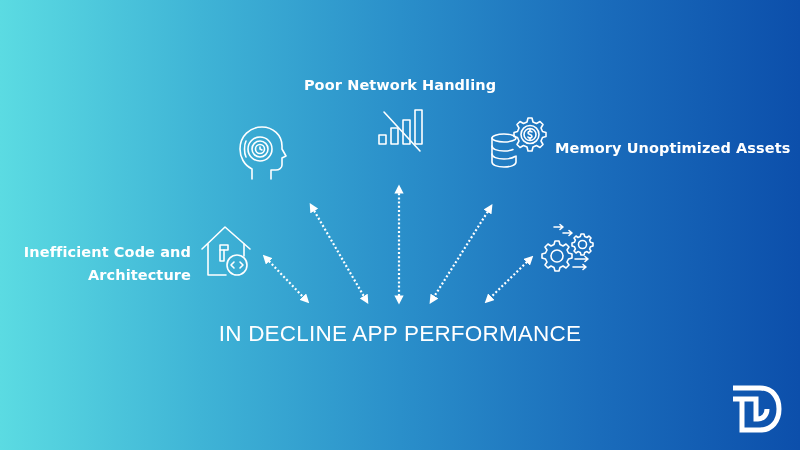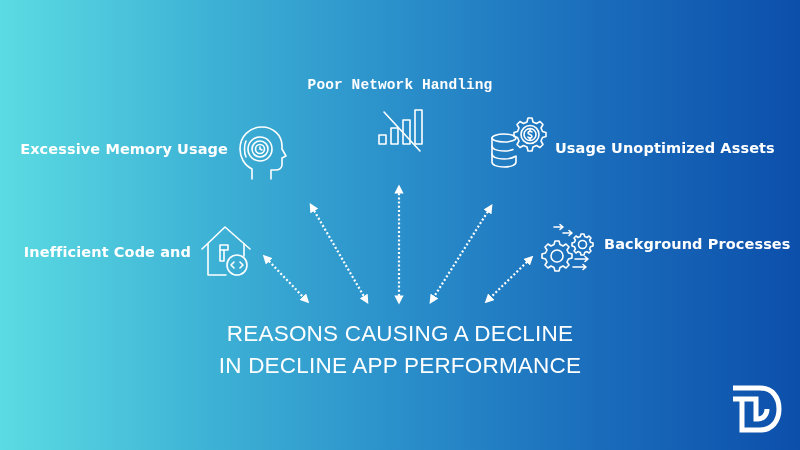--- a/index.html
+++ b/index.html
@@ -42,82 +42,79 @@
       letter-spacing: 0.2px;
     }
     .title span { display: block; }
     .logo { position: absolute; left: 730px; top: 383px; width: 52px; height: 52px; }
   </style>
 </head>
 <body>
 
 <div class="canvas">
 
-  <div class="label right" style="left:18px; top:138px; width:210px;">
-    <span>Excessive Memory Usage</span>
-  </div>
   <div class="icon" style="left:238px; top:125px; width:48px; height:56px;">
     <svg viewBox="0 0 48 56" fill="none" stroke="#fff" stroke-width="1.6" stroke-linecap="round" stroke-linejoin="round">
       <path d="M14 54 L14 44 C6 40 2 32 2 24 C2 11 12 2 24 2 C35 2 44 10 44 21 L44 24 L48 31 L44 33 L44 40 C44 43 41 45 38 45 L33 45 L33 54"></path>
       <circle cx="22" cy="24" r="12"></circle>
       <circle cx="22" cy="24" r="8"></circle>
       <circle cx="22" cy="24" r="4.5"></circle>
       <path d="M22 22 L22 24 L24 25"></path>
       <path d="M8 16 C6 20 6 28 8 32"></path>
     </svg>
   </div>
 
   <div class="label right" style="left:10px; top:234px; width:181px;margin-top:7px;">
     <div>Inefficient Code and</div>
+    <div>Architecture</div>
   </div>
   <div class="icon" style="left:200px; top:225px; width:52px; height:52px;">
     <svg viewBox="0 0 52 52" fill="none" stroke="#fff" stroke-width="1.6" stroke-linecap="round" stroke-linejoin="round">
       <path d="M2 24 L25 2 L50 24"></path>
       <path d="M8 19 L8 50 L26 50"></path>
       <path d="M44 19 L44 31"></path>
       <rect x="20" y="20" width="8" height="5"></rect>
       <path d="M20 25 L20 36 L24 36 L24 25"></path>
       <circle cx="37" cy="40" r="10"></circle>
       <path d="M34 37 L31 40 L34 43"></path>
       <path d="M40 37 L43 40 L40 43"></path>
     </svg>
   </div>
 
-  <div class="label center" style="left:280px; top:74px; width:240px;font-family:Liberation Mono, monospace;">
+  <div class="label center" style="left:280px; top:74px; width:240px;">
     <span>Poor Network Handling</span>
   </div>
   <div class="icon" style="left:378px; top:108px; width:46px; height:44px;">
     <svg viewBox="0 0 46 44" fill="none" stroke="#fff" stroke-width="1.6" stroke-linejoin="round">
       <rect x="1" y="27" width="7" height="9"></rect>
       <rect x="13" y="20" width="7" height="16"></rect>
       <rect x="25" y="12" width="7" height="24"></rect>
       <rect x="37" y="2" width="7" height="34"></rect>
       <path d="M6 4 L42 43" stroke-linecap="round"></path>
     </svg>
   </div>
 
   <div class="label left" style="left:555px; top:137px; width:240px;">
-    <span>Usage Unoptimized Assets</span>
+    <span>Memory Unoptimized Assets</span>
   </div>
   <div class="icon" style="left:490px; top:116px; width:56px; height:54px;">
     <svg viewBox="0 0 56 54" fill="none" stroke="#fff" stroke-width="1.6" stroke-linecap="round" stroke-linejoin="round">
       <ellipse cx="14" cy="22" rx="12" ry="4"></ellipse>
       <path d="M2 22 L2 46 C2 49 7 51 14 51 C21 51 26 49 26 46 L26 40"></path>
       <path d="M2 30 C2 33 7 35 14 35 C18 35 21 34.5 23 33.5"></path>
       <path d="M2 38 C2 41 7 43 14 43 C19 43 23 42 25 40.5"></path>
       <path d="M38 2 L42 2 L43 6 L46.5 7.5 L50 5.5 L53 8.5 L51 12 L52.5 15.5 L56 16.5 L56 20.5 L52.5 21.5 L51 25 L53 28.5 L50 31.5 L46.5 29.5 L43 31 L42 35 L38 35 L37 31 L33.5 29.5 L30 31.5 L27 28.5 L29 25 L27.5 21.5 L24 20.5 L24 16.5 L27.5 15.5 L29 12 L27 8.5 L30 5.5 L33.5 7.5 L37 6 Z"></path>
       <circle cx="40" cy="18.5" r="9"></circle>
       <circle cx="40" cy="18.5" r="6"></circle>
       <path d="M42 16 C41 15 38 15 38 17 C38 19 42 18 42 20.5 C42 22 39 22.5 38 21"></path>
       <path d="M40 13.5 L40 15 M40 22 L40 23.5"></path>
     </svg>
   </div>
 
   <div class="label left" style="left:604px; top:233px; width:196px;">
-    <div>Background Processes</div>
   </div>
   <div class="icon" style="left:541px; top:224px; width:56px; height:50px;">
     <svg viewBox="0 0 56 50" fill="none" stroke="#fff" stroke-width="1.6" stroke-linecap="round" stroke-linejoin="round">
       <path d="M14 17 L18 17 L19 20.5 L22 22 L25 20 L28 23 L26 26 L27.5 29 L31 30 L31 34 L27.5 35 L26 38 L28 41 L25 44 L22 42 L19 43.5 L18 47 L14 47 L13 43.5 L10 42 L7 44 L4 41 L6 38 L4.5 35 L1 34 L1 30 L4.5 29 L6 26 L4 23 L7 20 L10 22 L13 20.5 Z"></path>
       <circle cx="16" cy="32" r="6"></circle>
       <path d="M40 10 L43 10 L43.7 12.5 L46 13.5 L48 12 L50 14 L48.6 16 L49.5 18.3 L52 19 L52 22 L49.5 22.7 L48.6 25 L50 27 L48 29 L46 27.6 L43.7 28.5 L43 31 L40 31 L39.3 28.5 L37 27.6 L35 29 L33 27 L34.4 25 L33.5 22.7 L31 22 L31 19 L33.5 18.3 L34.4 16 L33 14 L35 12 L37 13.5 L39.3 12.5 Z"></path>
       <circle cx="41.5" cy="20.5" r="4"></circle>
       <path d="M13 3 L22 3 M19 0.5 L22 3 L19 5.5"></path>
       <path d="M22 9 L31 9 M28 6.5 L31 9 L28 11.5"></path>
       <path d="M34 35 L47 35 M44 32.5 L47 35 L44 37.5"></path>
@@ -134,21 +131,20 @@
     <g stroke="#ffffff" stroke-width="2.2" stroke-dasharray="2 2.2" fill="none" marker-start="url(#ah)" marker-end="url(#ah)">
       <line x1="266" y1="258" x2="306" y2="300"></line>
       <line x1="312" y1="207" x2="366" y2="300"></line>
       <line x1="399" y1="189" x2="399" y2="300"></line>
       <line x1="490" y1="208" x2="432" y2="300"></line>
       <line x1="530" y1="259" x2="488" y2="300"></line>
     </g>
   </svg>
 
   <div class="title">
-    <span>REASONS CAUSING A DECLINE</span>
     <span>IN DECLINE APP PERFORMANCE</span>
   </div>
 
   <div class="logo">
     <svg viewBox="0 0 52 52" fill="none" stroke="#fff" stroke-width="5" stroke-linejoin="miter">
       <path d="M3 5 L30 5 C42 5 49 14 49 26 C49 38 42 47 30 47 L12 47 L12 18"></path>
       <path d="M3 16 L26 16 L26 36 L28 36 C33 36 37 32 37 26"></path>
     </svg>
   </div>
 

